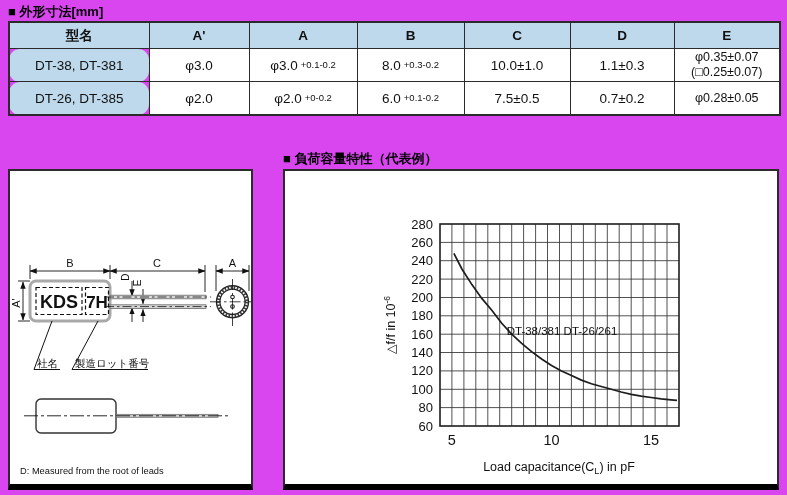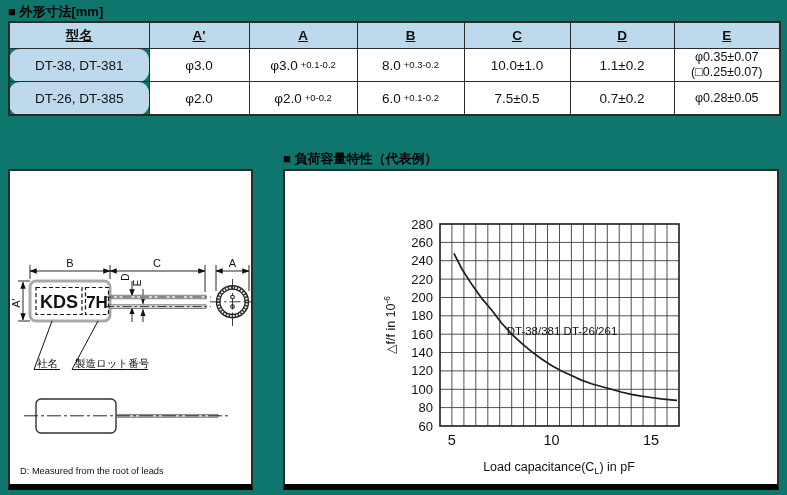--- a/index.html
+++ b/index.html
@@ -1,25 +1,25 @@
 <!DOCTYPE html>
 <html><head>
 <meta charset="utf-8">
 <style>
   html,body{margin:0;padding:0;background:#fff;}
-  #page{position:relative;width:787px;height:495px;background:#0f766e;overflow:hidden;
+  #page{position:relative;width:787px;height:495px;background:#d946ef;overflow:hidden;
         font-family:"Liberation Sans","DejaVu Sans",sans-serif;color:#111;}
   .sec-title{font-size:13px;font-weight:bold;color:#000;white-space:nowrap;}
   
   #top-title{position:absolute;left:8px;top:3px;}
   #dim-table{position:absolute;left:8px;top:21px;width:771px;border-collapse:collapse;
              table-layout:fixed;border:2px solid #2b2b2b;}
   #dim-table th,#dim-table td{border:1px solid #2b2b2b;text-align:center;vertical-align:middle;
              font-size:13.5px;padding:0 2px;background:#fff;}
-  #dim-table th{height:25px;font-weight:bold;background:#bdd9eb;text-decoration:underline;}
+  #dim-table th{height:25px;font-weight:bold;background:#bdd9eb;}
   #dim-table td{height:32px;}
   #dim-table td.blue{background:#bdd9eb;border-radius:11px;}
   .mv{display:inline-block;vertical-align:middle;}
   .tol{display:inline-flex;flex-direction:row;font-size:9.5px;line-height:1.08;
        text-align:left;vertical-align:middle;margin-left:3px;}
   .ecell div{font-size:12.5px;line-height:1.18;}
   
   .panel{position:absolute;top:169px;height:321px;background:#fff;border:2px solid #2b2b2b;
          border-bottom:6px solid #000;box-sizing:border-box;}
   #panel-left{left:8px;width:245px;}
@@ -78,21 +78,21 @@
               <span>-0.2</span>
             </span>
         </td>
         <td>
           <span class="mv">8.0</span><span class="tol">
               <span>+0.3</span>
               <span>-0.2</span>
             </span>
         </td>
         <td>10.0±1.0</td>
-        <td>1.1±0.2</td>
+        <td>1.1±0.3</td>
         <td class="ecell">
           <div>φ0.35±0.07</div>
           <div>(□0.25±0.07)</div>
         </td>
       </tr>
       <tr>
         <td class="blue">DT-26, DT-385</td>
         <td>φ2.0</td>
         <td>
           <span class="mv">φ2.0</span><span class="tol">

